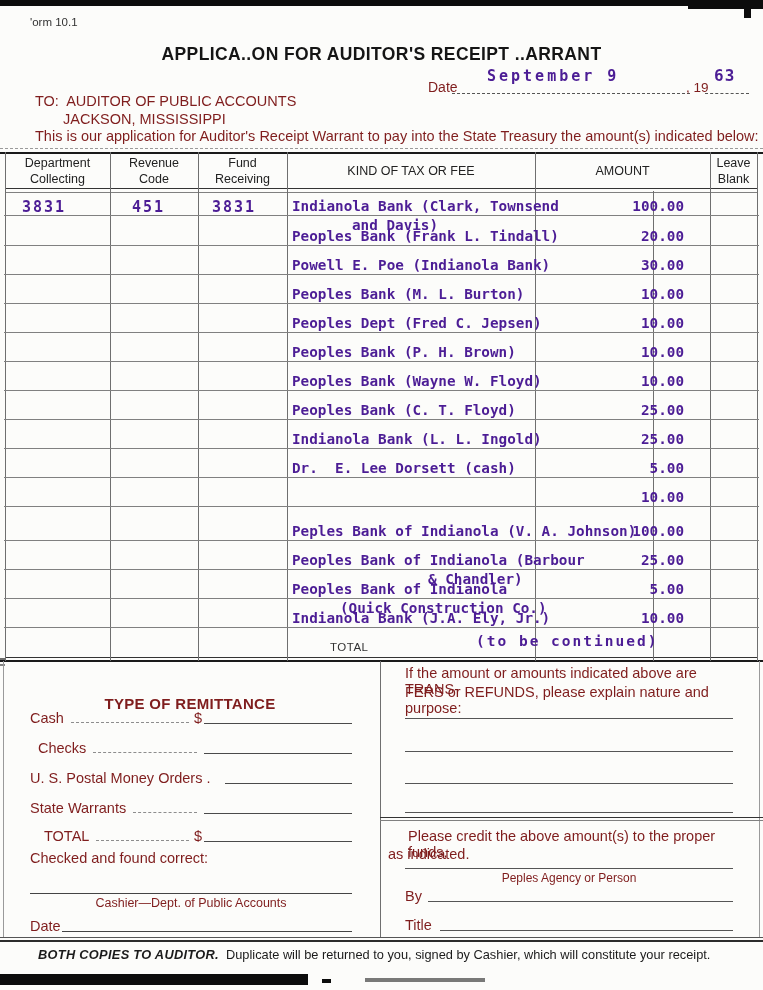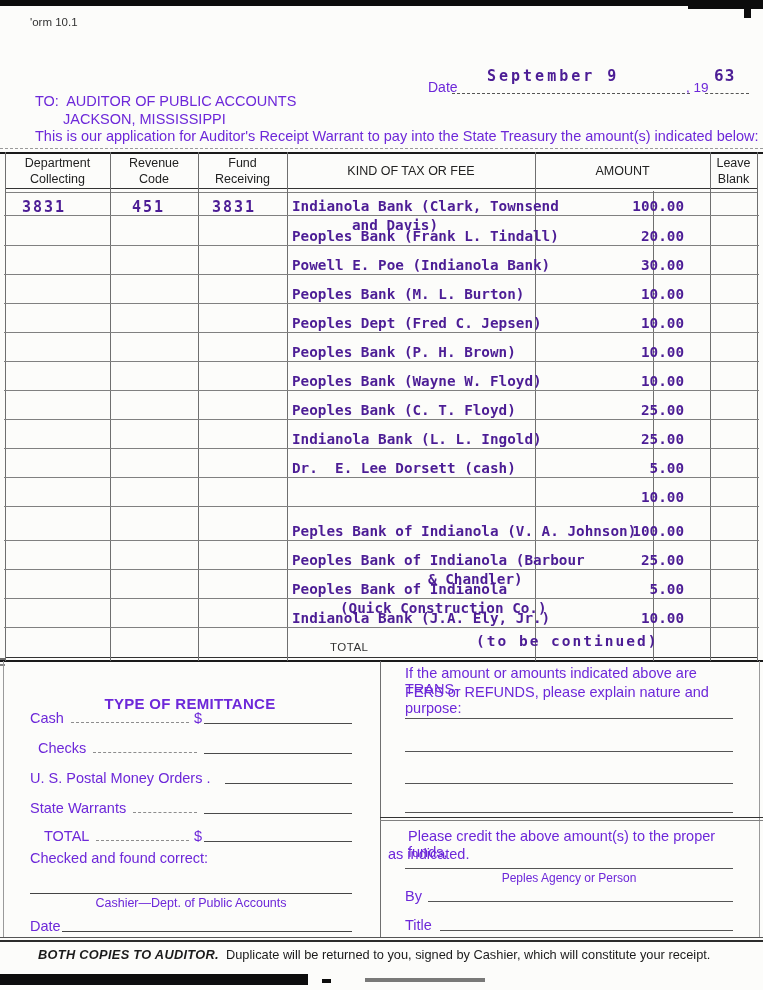--- a/index.html
+++ b/index.html
@@ -1,20 +1,20 @@
 <!DOCTYPE html>
 <html><head>
 <meta charset="utf-8">
 <style>
   html,body{margin:0;padding:0;background:#e8e8e4;}
   .page{position:relative;width:763px;height:990px;background:#fcfcfa;overflow:hidden;
         font-family:"Liberation Sans",sans-serif;color:#1e1e1e;}
   .abs{position:absolute;}
   
-  .print{font-family:"Liberation Sans",sans-serif;color:#6d28d9;}
+  .print{font-family:"Liberation Sans",sans-serif;color:#7f1d1d;}
   
   .typed{font-family:"DejaVu Sans Mono",monospace;font-weight:bold;color:#4c1d95;
          font-size:14.3px;white-space:pre;letter-spacing:0;}
   .form-number{top:16px;left:30px;font-size:11.5px;color:#333;}
   .title{top:44px;left:0;width:763px;text-align:center;font-size:17.5px;font-weight:bold;
          letter-spacing:.4px;color:#151515;}
   .date-label{top:79px;left:428px;font-size:14px;}
   .date-value{top:67px;left:487px;font-size:15px;letter-spacing:3px;}
   .year-prefix{top:80px;left:686px;font-size:13.5px;}
   .year-value{top:66px;left:714px;font-size:16px;letter-spacing:1px;}
@@ -68,20 +68,21 @@
   <div class="art" style="top:0;left:0;width:763px;height:6px;"></div>
   <div class="art" style="top:0;left:688px;width:75px;height:9px;"></div>
   <div class="art" style="top:0;left:744px;width:7px;height:18px;"></div>
   <div class="art" style="top:974px;left:0;width:308px;height:11px;"></div>
   <div class="art" style="top:979px;left:322px;width:9px;height:4px;"></div>
   <div class="art" style="top:978px;left:365px;width:120px;height:4px;opacity:.55;"></div>
   <div class="art" style="top:658px;left:0;width:5px;height:3px;opacity:.6;"></div>
   <div class="art" style="top:664px;left:0;width:5px;height:2px;opacity:.5;"></div>
 
   <div class="abs print form-number">'orm 10.1</div>
+  <div class="abs title">APPLICA..ON FOR AUDITOR'S RECEIPT ..ARRANT</div>
 
   <span class="abs print date-label">Date</span>
   <span class="abs typed date-value">September 9</span>
   <div class="hl dash" style="top:93px;left:452px;width:238px;border-top-color:#555;"></div>
   <span class="abs print year-prefix">, 19</span>
   <div class="hl dash" style="top:93px;left:705px;width:44px;border-top-color:#555;"></div>
   <span class="abs typed year-value">63</span>
 
   <div class="abs print to1">TO:  AUDITOR OF PUBLIC ACCOUNTS</div>
   <div class="abs print to2">JACKSON, MISSISSIPPI</div>

